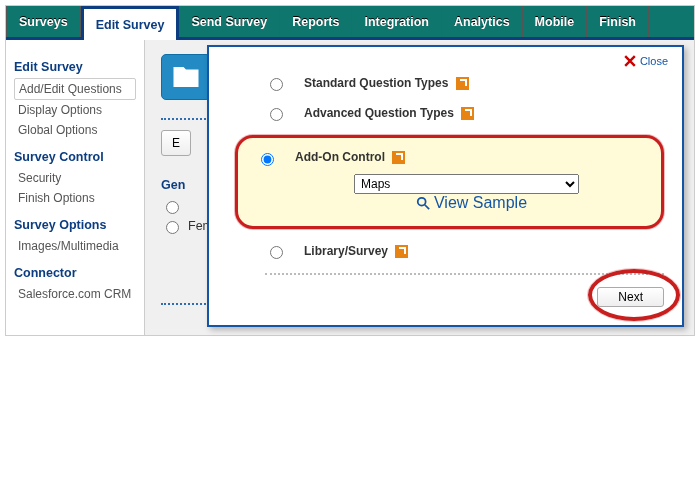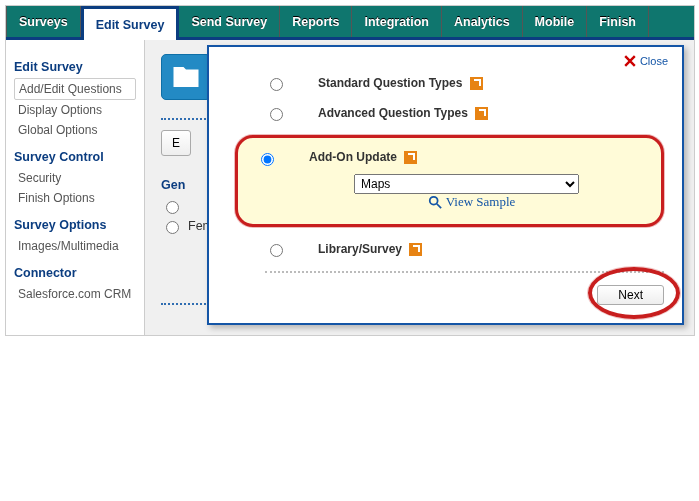--- a/index.html
+++ b/index.html
@@ -31,30 +31,30 @@
   .radio-row { display:flex; align-items:center; gap:6px; padding:2px 0; color:#333; }
   
   .actions { text-align:center; margin:16px 0 8px; }
   .actions .btn { padding:7px 12px; font-weight:bold; margin:0 6px; }
   .sq { display:inline-block; vertical-align:middle; margin-left:6px; }
   .plus-ic { width:14px; height:14px; }
   
   .dialog { position:absolute; top:5px; left:62px; right:10px; background:#fff; border:2px solid #1455a6; box-shadow:3px 3px 6px rgba(0,0,0,0.25); padding:14px 18px 18px 56px; z-index:10; }
   .dlg-close { position:absolute; top:8px; right:14px; color:#1455a6; font-size:11px; cursor:pointer; display:flex; align-items:flex-start; gap:4px; }
   .dlg-close svg { width:12px; height:12px; fill:#c00; }
-  .opt-row { display:flex; align-items:center; gap:32px; margin:14px 0; }
+  .opt-row { display:flex; align-items:center; gap:18px; margin:14px 0; }
   .opt-label { font-weight:bold; color:#333; }
   .help-ic { display:inline-block; width:13px; height:13px; background:#e78313; position:relative; margin-left:4px; vertical-align:middle; }
   .help-ic::after { content:""; position:absolute; top:2px; right:2px; width:5px; height:5px; border-top:2px solid #fff; border-right:2px solid #fff; }
   
   .highlight { border:3px solid #c81e1e; border-radius:18px; background:#fffbd8; padding:12px 18px 14px 18px; margin:6px 0 10px -30px; box-shadow:0 0 0 1px rgba(200,30,30,0.3); }
   .highlight .opt-row { margin:0 0 8px 0; align-items:flex-start; }
   .highlight-inner { margin-left:34px; display:flex; align-items:center;flex-direction:column; }
   select.maps { width:225px; font-family:inherit; font-size:12px; padding:1px 2px; }
-  .view-sample { color:#1455a6; font-size:13px; margin-left:10px; display:inline-flex; align-items:center; cursor:pointer;font-family:Liberation Serif, serif; }
+  .view-sample { color:#1455a6; font-size:16px; margin-left:10px; display:inline-flex; align-items:center; cursor:pointer; }
   .view-sample svg { width:14px; height:14px; stroke:#1455a6; fill:none; stroke-width:2; margin-right:4px; }
   .dlg-divider { border-top:2px dotted #bbb; margin:12px 0; }
   .dlg-footer { text-align:right; position:relative; }
   .next-btn { padding:2px 20px; }
   .ring { position:absolute; right:-16px; top:-18px; width:92px; height:52px; border:4px solid #c81e1e; border-radius:50%; box-shadow:0 0 0 1px rgba(200,30,30,0.25); pointer-events:none; }
 </style>
 </head>
 <body>
 
 <div class="page">
@@ -159,21 +159,21 @@
           <span>
             <span class="opt-label">Advanced Question Types</span>
             <span class="help-ic"></span>
           </span>
         </div>
 
         <div class="highlight">
           <div class="opt-row">
             <input type="radio" name="qt" checked="" style="">
             <span>
-              <span class="opt-label">Add-On Update</span>
+              <span class="opt-label">Add-On Control</span>
               <span class="help-ic"></span>
             </span>
           </div>
           <div class="highlight-inner">
             <select class="maps">
               <option>Maps</option>
             </select>
             <span class="view-sample">
               <svg viewBox="0 0 16 16">
                   <circle cx="6.5" cy="6.5" r="4.5"></circle>

